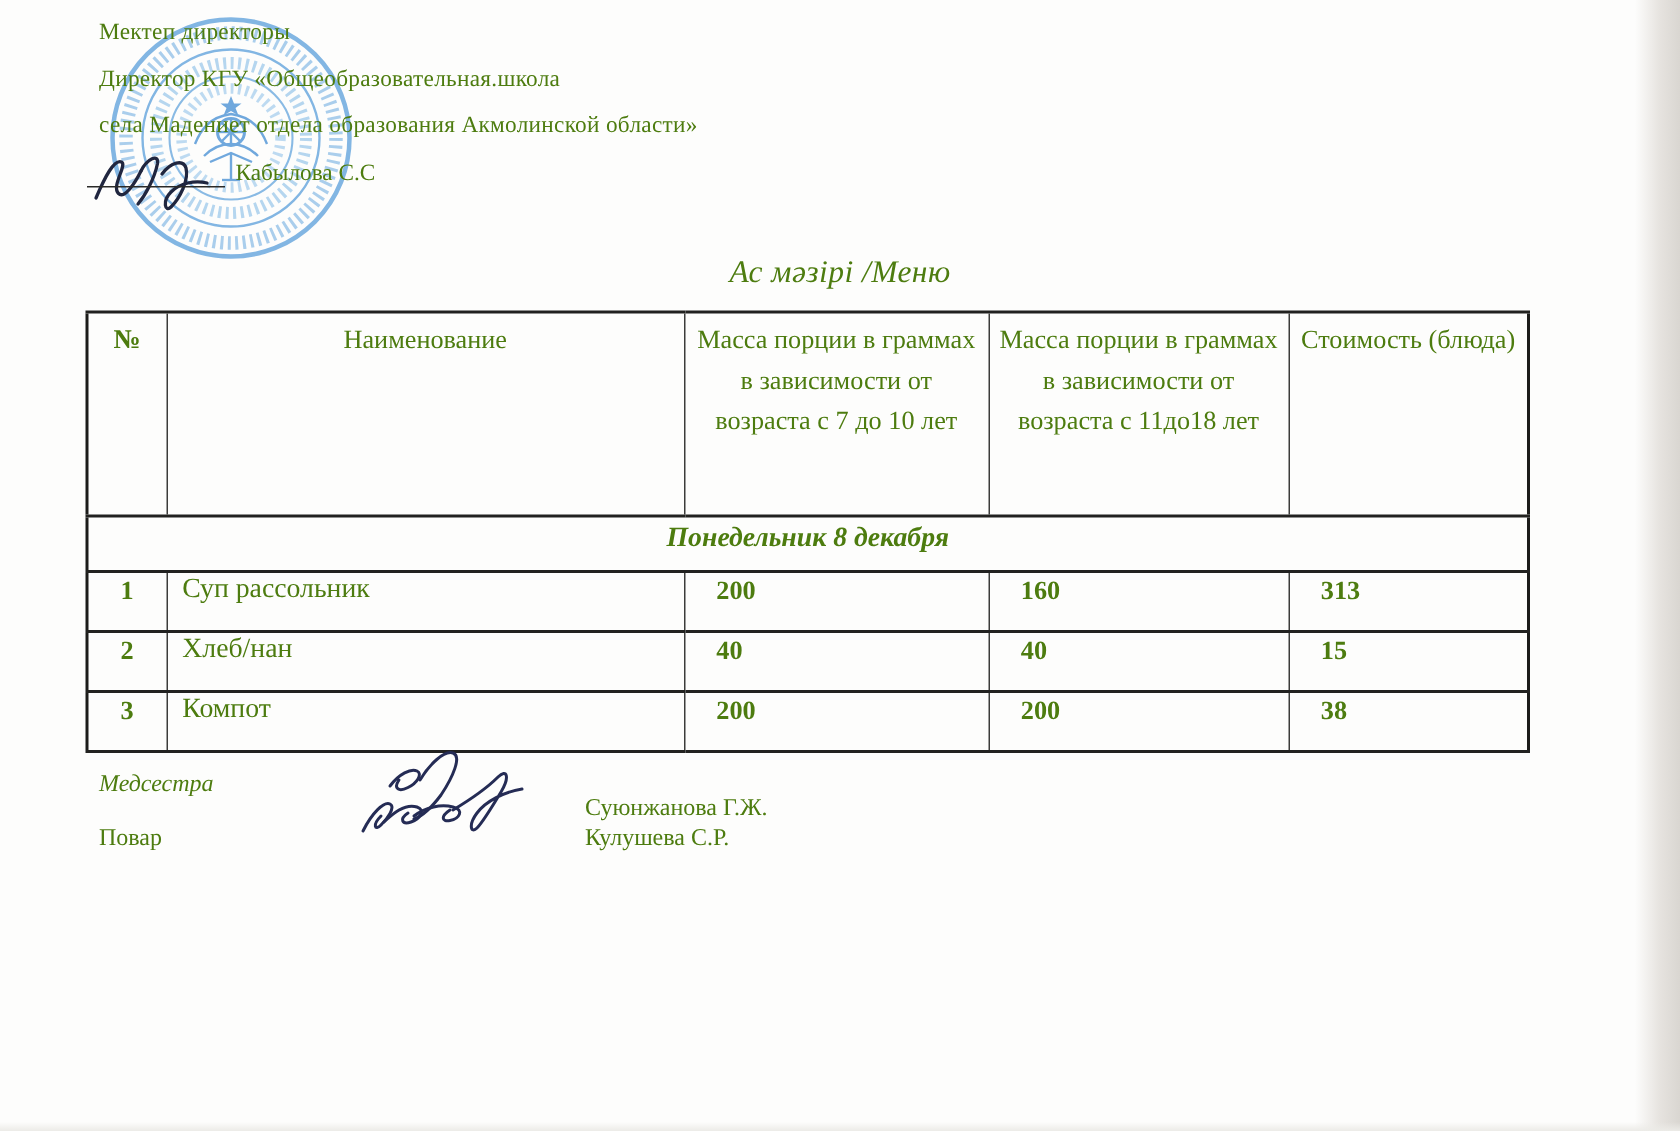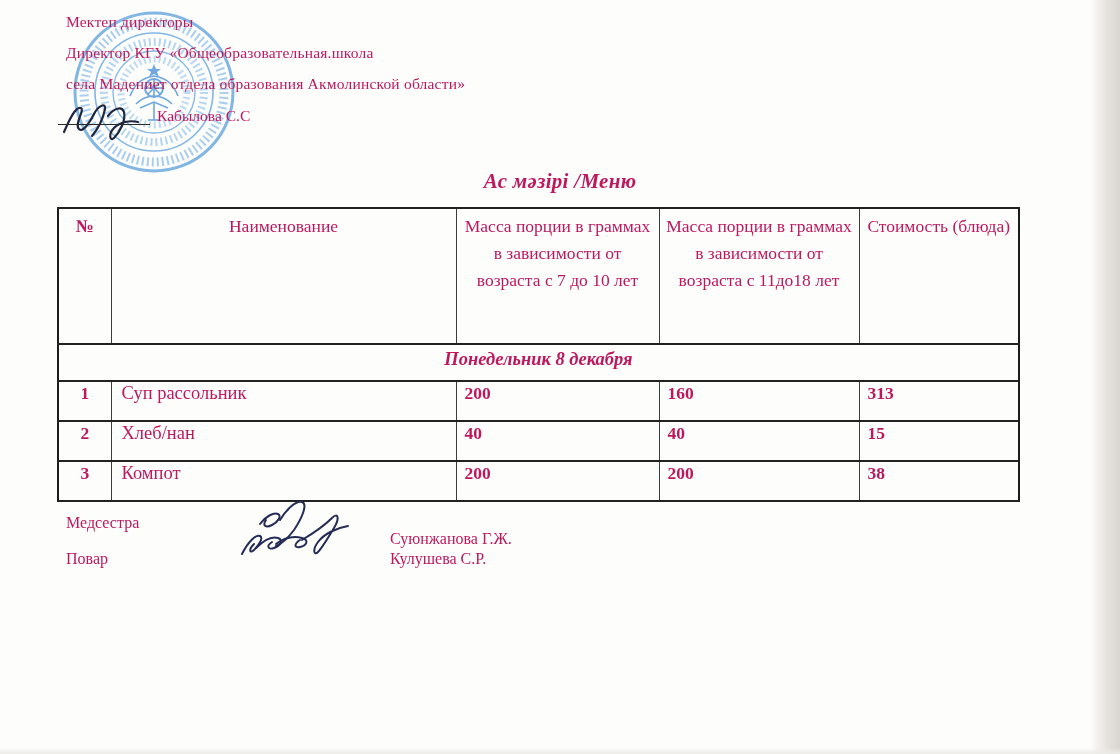--- a/index.html
+++ b/index.html
@@ -4,21 +4,21 @@
 <style>
   * { margin: 0; padding: 0; box-sizing: border-box; }
   html, body { background: #ffffff; }
   .page {
     position: relative;
     width: 1120px;
     height: 754px;
     background: #fdfdfc;
     overflow: hidden;
     font-family: "Liberation Serif", "DejaVu Serif", serif;
-    color: #be185d;
+    color: #4d7c0f;
   }
   .scan-edge-right {
     position: absolute;
     top: 0; right: 0; bottom: 0;
     width: 30px;
     background: linear-gradient(to right, rgba(228,226,222,0), #e6e3df 55%, #d9d6d1);
   }
   .scan-edge-bottom {
     position: absolute;
     left: 0; right: 0; bottom: 0;
@@ -34,21 +34,21 @@
   .sign-underline {
     position: absolute; left: 0px; top: 20px;
     width: 92px; border-bottom: 1.5px solid #2a2a28;
   }
   .director-name { position: absolute; left: 99px; top: 3px; font-size: 15.5px; white-space: nowrap; }
   .top-signature { position: absolute; left: -2px; top: -12px; }
   .stamp-wrap { position: absolute; left: 70px; top: 8px; width: 168px; height: 168px; z-index: 2; opacity: 0.92; }
   
   .doc-title {
     position: absolute; top: 169px; left: 0; width: 1120px;
-    text-align: center; font-size: 21px; font-weight: bold; font-style: italic;
+    text-align: center; font-size: 21px; font-weight: normal; font-style: italic;
     letter-spacing: 0.3px; z-index: 3;
   }
   
   .menu-table {
     position: absolute; left: 57px; top: 207px;
     width: 961px;
     border-collapse: collapse;
     table-layout: fixed;
     font-family: "Liberation Serif", "DejaVu Serif", serif;
   }
@@ -85,30 +85,30 @@
     height: 25px;
     padding-top: 1px;
   }
   td.name-cell {
     font-size: 18.5px;
     padding: 1px 4px 16px 10px;
   }
   td.val-cell {
     font-weight: bold;
     font-size: 17.5px;
-    padding: 1px 4px 0 8px;
+    padding: 1px 4px 0 21px;
   }
   td.total-cell {
     font-size: 16.5px;
     height: 20px;
     padding: 1px 4px 0 6px;
   }
   
   .sig-role { position: absolute; left: 66px; font-size: 16px; z-index: 3; }
-  .sig-role-1 { top: 514px; }
+  .sig-role-1 { top: 514px; font-style: italic; }
   .sig-role-2 { top: 550px; }
   .sig-name { position: absolute; left: 390px; font-size: 16px; z-index: 3; }
   .sig-name-1 { top: 514px; margin-top: 16px; }
   .sig-name-2 { top: 550px; }
   .bottom-signature { position: absolute; left: 222px; top: 492px; z-index: 2; }
 </style>
 </head>
 <body>
 
 <div class="page">

